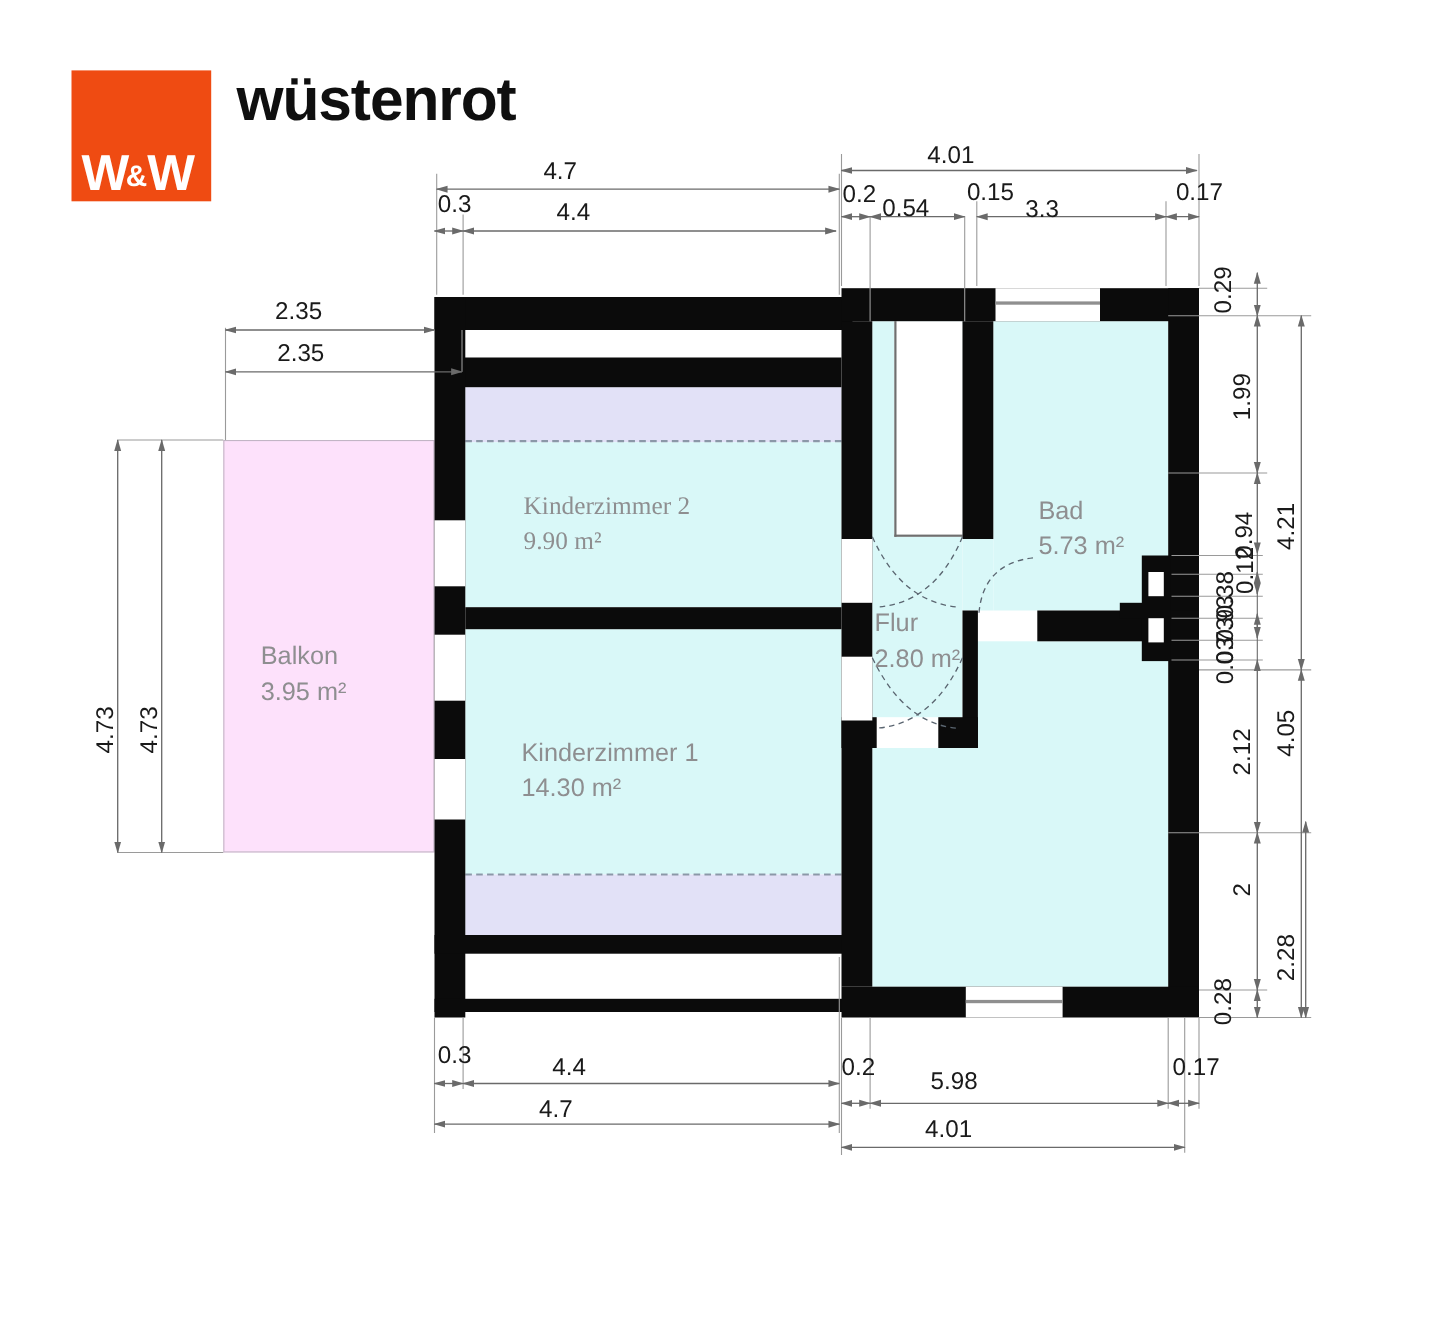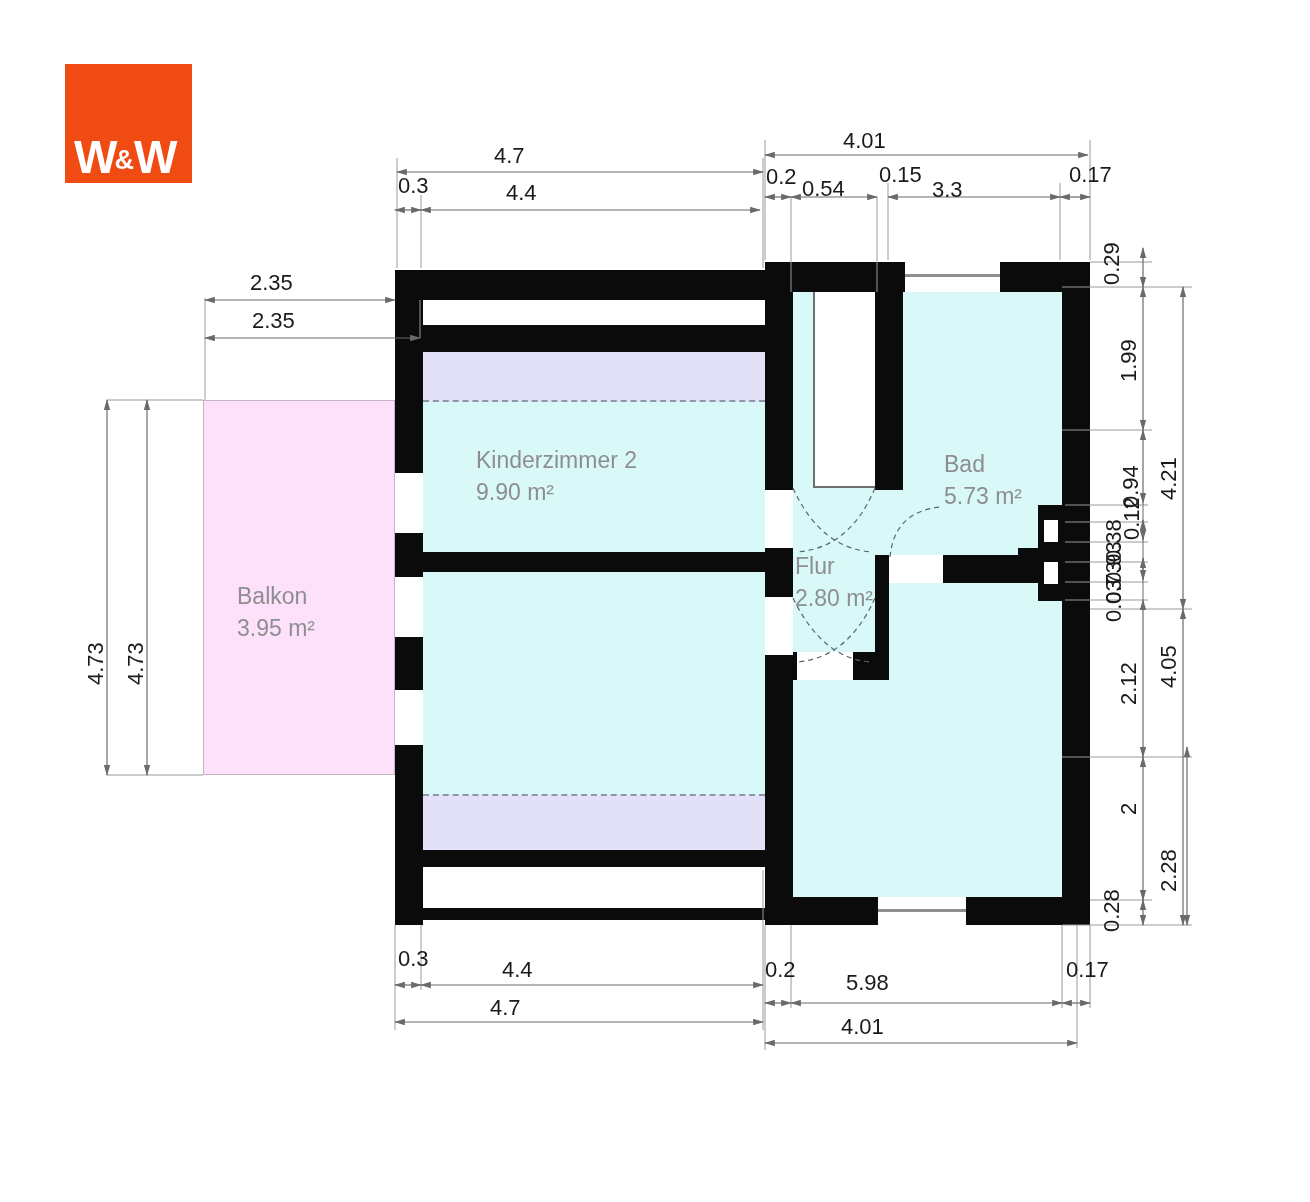--- a/index.html
+++ b/index.html
@@ -15,38 +15,39 @@
   .roomlabel{position:absolute;color:#8e8e90;font-size:23px;line-height:32px;white-space:nowrap;z-index:7;}
   .dim{position:absolute;color:#1a1a1a;font-size:22px;line-height:22px;white-space:nowrap;z-index:8;}
   .dim.rot{transform:rotate(-90deg);transform-origin:0 0;}
   
   .logo-box{position:absolute;left:65px;top:64px;width:127px;height:119px;display:flex;align-items:flex-end;
             padding:6px 9px;box-sizing:border-box;color:#fff;z-index:9;}
   .logo-box .w{font-size:46px;font-weight:700;letter-spacing:-3px;line-height:40px;}
   .logo-box .amp{font-size:27px;font-weight:700;line-height:30px;position:relative;top:-2px;}
   .brand{position:absolute;left:215px;top:58px;font-size:55px;font-weight:700;color:#0f0f0f;letter-spacing:-1px;z-index:9;}
   .sub{position:absolute;left:215px;top:118px;font-size:53px;font-weight:400;color:#1c1c1c;z-index:9;}
-  .lbl-kz2{left:476px;top:444px;}
+  .lbl-kz2{left:476px;top:444px;font-family:Liberation Serif, serif;}
   .lbl-kz1{left:474px;top:668px;}
   .lbl-flur{left:795px;top:550px;}
   .lbl-bad{left:944px;top:448px;}
   .lbl-schlaf{left:828px;top:760px;}
   .lbl-balkon{left:237px;top:580px;}
   .balkon-fill{left:203px;top:400px;width:192px;height:375px;border:1px solid #c2b5c5;box-sizing:border-box;}
 </style>
 </head>
 <body>
 
 <div id="canvas">
 
   <div class="logo-box" style="background: rgb(239, 75, 18);">
     <span class="w">W</span>
       <span class="amp">&amp;</span>
       <span class="w">W</span>
   </div>
+  <div class="brand">wüstenrot</div>
 
   <div class="fill balkon-fill" id="balkonFill" style="background: rgb(253, 225, 251);"></div>
 
   <div class="fill" style="left: 423px; top: 352px; width: 342px; height: 50px; background: rgb(226, 225, 247);" id="band1"></div>
   <div class="fill" style="left: 423px; top: 402px; width: 342px; height: 150px; background: rgb(217, 248, 248);" id="kz2Fill"></div>
   <div class="fill" style="left: 423px; top: 572px; width: 342px; height: 223px; background: rgb(217, 248, 248);" id="kz1Fill"></div>
   <div class="fill" style="left: 423px; top: 795px; width: 342px; height: 55px; background: rgb(226, 225, 247);" id="band2"></div>
   <div class="fill" style="left: 793px; top: 292px; width: 82px; height: 360px; background: rgb(217, 248, 248);" id="flurFill"></div>
   <div class="fill" style="left: 875px; top: 490px; width: 28px; height: 65px; background: rgb(217, 248, 248);" id="thrFill"></div>
   <div class="fill" style="left: 903px; top: 292px; width: 159px; height: 263px; background: rgb(217, 248, 248);" id="badFill"></div>
@@ -173,20 +174,24 @@
       <path d="M 875 598 Q 848 658 797 662"></path>
       <path d="M 793 598 Q 822 658 870 662"></path>
       <path d="M 890 557 Q 894 512 940 507"></path>
     </g>
   </svg>
 
   <div class="roomlabel lbl-kz2">
     <div>Kinderzimmer 2</div>
     <div>9.90 m²</div>
   </div>
+  <div class="roomlabel lbl-kz1">
+    <div>Kinderzimmer 1</div>
+    <div>14.30 m²</div>
+  </div>
   <div class="roomlabel lbl-flur">
     <div>Flur</div>
     <div>2.80 m²</div>
   </div>
   <div class="roomlabel lbl-bad">
     <div>Bad</div>
     <div>5.73 m²</div>
   </div>
   <div class="roomlabel lbl-balkon">
     <div>Balkon</div>

